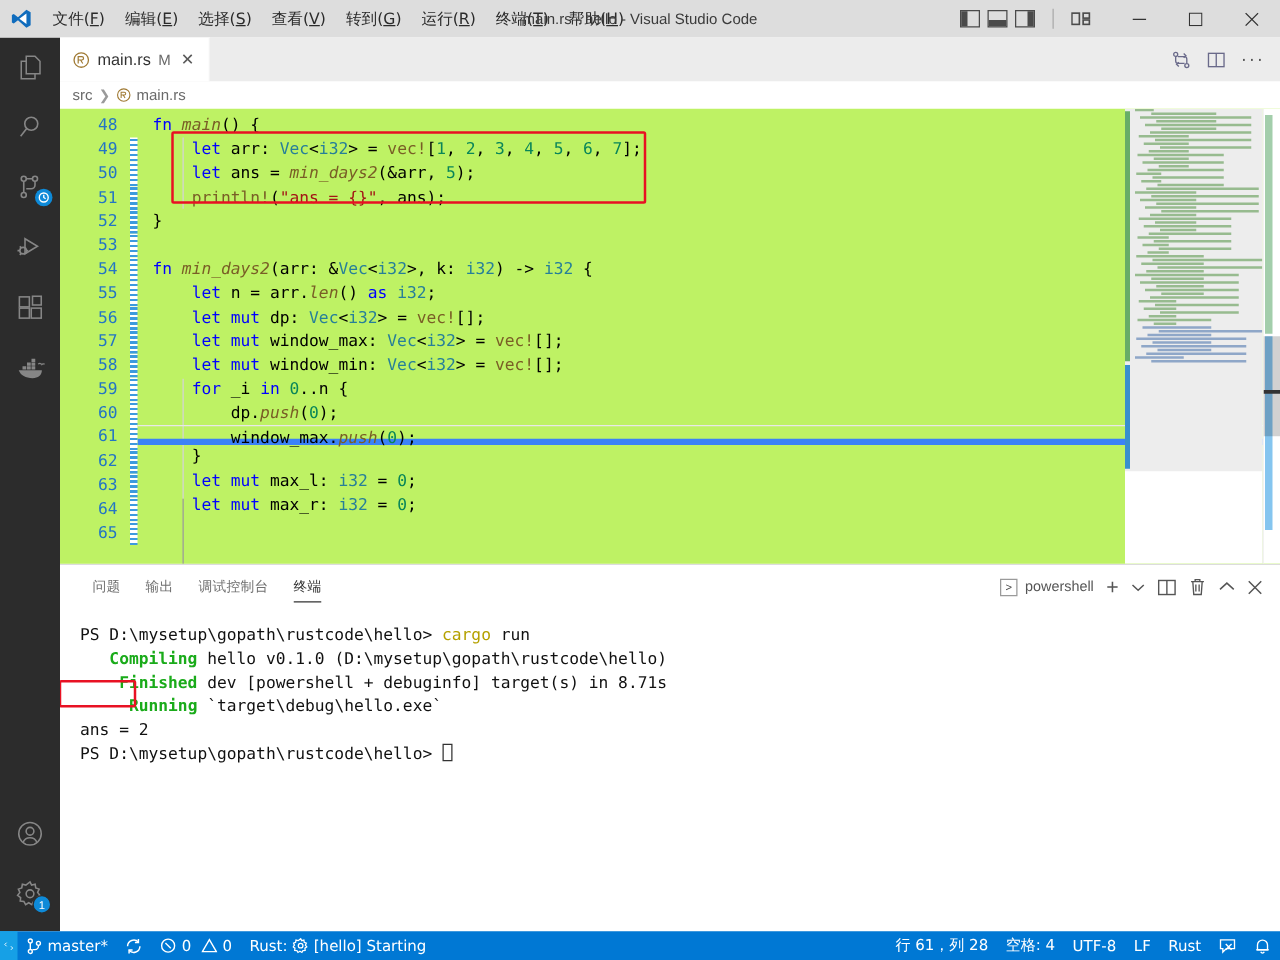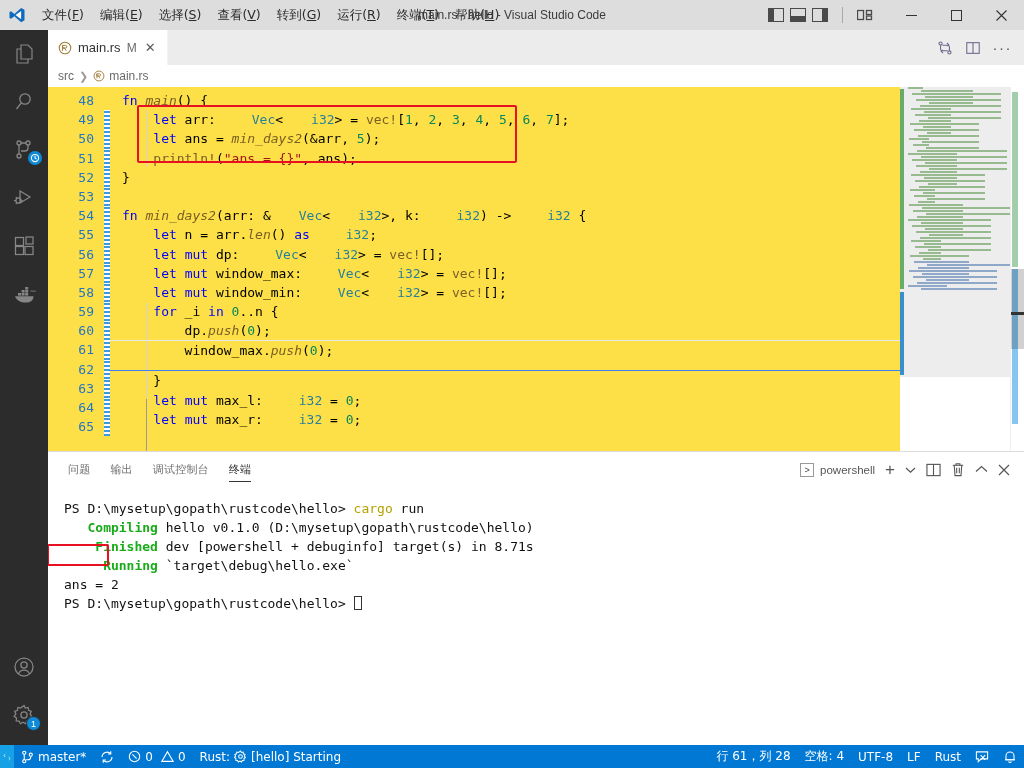--- a/index.html
+++ b/index.html
@@ -93,46 +93,46 @@
   
   .breadcrumbs {
     height: 22px; flex:0 0 22px; background:#ffffff;
     display:flex; align-items:center; padding-left:10px; gap:5px;
     font-size:12px; color:#6a6a6a;
   }
   .bc-sep { color:#9a9a9a; font-size:11px; }
   .bc-item { display:flex; align-items:center; gap:4px; }
 
   
-  .editorwrap { flex:1 1 auto; position:relative; background:#fde047; overflow:hidden; min-height:0; }
+  .editorwrap { flex:1 1 auto; position:relative; background:#bef264; overflow:hidden; min-height:0; }
   .editor {
     position:absolute; inset:0; display:flex;
     font-family:"DejaVu Sans Mono","Liberation Mono",monospace;
     font-size:13px; line-height:19.2px;
   }
   .gutter {
     width: 56px; flex:0 0 56px; padding-top:4px; text-align:right;
     color:#2b91af00;
   }
   .lnum { color:#2375c4; font-size:13px; padding-right:10px; height:19.2px; line-height:19.2px; font-family:"DejaVu Sans Mono",monospace;}
   .gitgutter {
     width: 6px; flex:0 0 6px; padding-top:4px;
   }
   .gg { height:19.2px; }
   .gg.mod { background: repeating-linear-gradient(0deg,#3d9ade 0 2px, #ffffff 2px 4px); }
   .codecol { flex:1 1 auto; padding-top:4px; position:relative; overflow:hidden; }
   .cline { height:19.2px; line-height:19.2px; white-space:pre; padding-left:12px; position:relative;}
-  .cline.current { border-top:1px solid #e8e8e8; border-bottom:1px solid #3b82f6; height:31px; }
+  .cline.current { border-top:1px solid #e8e8e8; border-bottom:5px solid #3b82f6; height:16px; }
   .indent-guide {
     position:absolute; width:1px; background:#d3d3d3;
   }
   
   .kw  { color:#0000ff; }
   .fn  { color:#795e26;font-style:italic; }
-  .ty  { color:#267f99;margin-left:28px; }
+  .ty  { color:#267f99; }
   .num { color:#098658; }
   .str { color:#a31515; }
   .mac { color:#795e26; }
   .pl  { color:#000000; }
   .punct { color:#000000; }
 
   .redbox {
     position:absolute; border:2px solid #e81123; border-radius:2px;
     pointer-events:none; z-index:6;
   }
@@ -151,21 +151,21 @@
     position:absolute; top:0; right:0; width:14px; bottom:0; background:#fff;
     border-left:1px solid #eee;
   }
   .ov-green { position:absolute; left:1px; width:6px; background:#a3ceab; }
   .ov-blue  { position:absolute; left:1px; width:6px; background:#85c5ef; }
   .ov-slider{ position:absolute; left:0; right:0; background:rgba(0,0,0,0.18); }
   .ov-cursor{ position:absolute; left:0; right:0; height:3px; background:#333; }
 
   
   .panel { flex:0 0 294px; height:294px; background:#ffffff; border-top:1px solid #dcdcdc; display:flex; flex-direction:column; }
-  .panel-head { height:35px; flex:0 0 35px; display:flex; align-items:center; padding-left:20px; }
+  .panel-head { height:35px; flex:0 0 35px; display:flex; align-items:center; padding-left:20px;margin-left:6px; }
   .ptab {
     font-size:11px; color:#707070; margin-right:20px; height:35px; line-height:35px;
     position:relative; font-family:"DejaVu Sans",sans-serif; letter-spacing:0.2px;
   }
   .ptab.active { color:#333; }
   .ptab.active::after {
     content:''; position:absolute; bottom:5px; left:0; right:0; height:1px; background:#333;
   }
   .panel-actions { margin-left:auto; display:flex; align-items:center; gap:10px; padding-right:14px; color:#5f5f5f; font-size:12px;}
   .term-sel { display:flex; align-items:center; gap:6px; font-size:12px; color:#444;}

